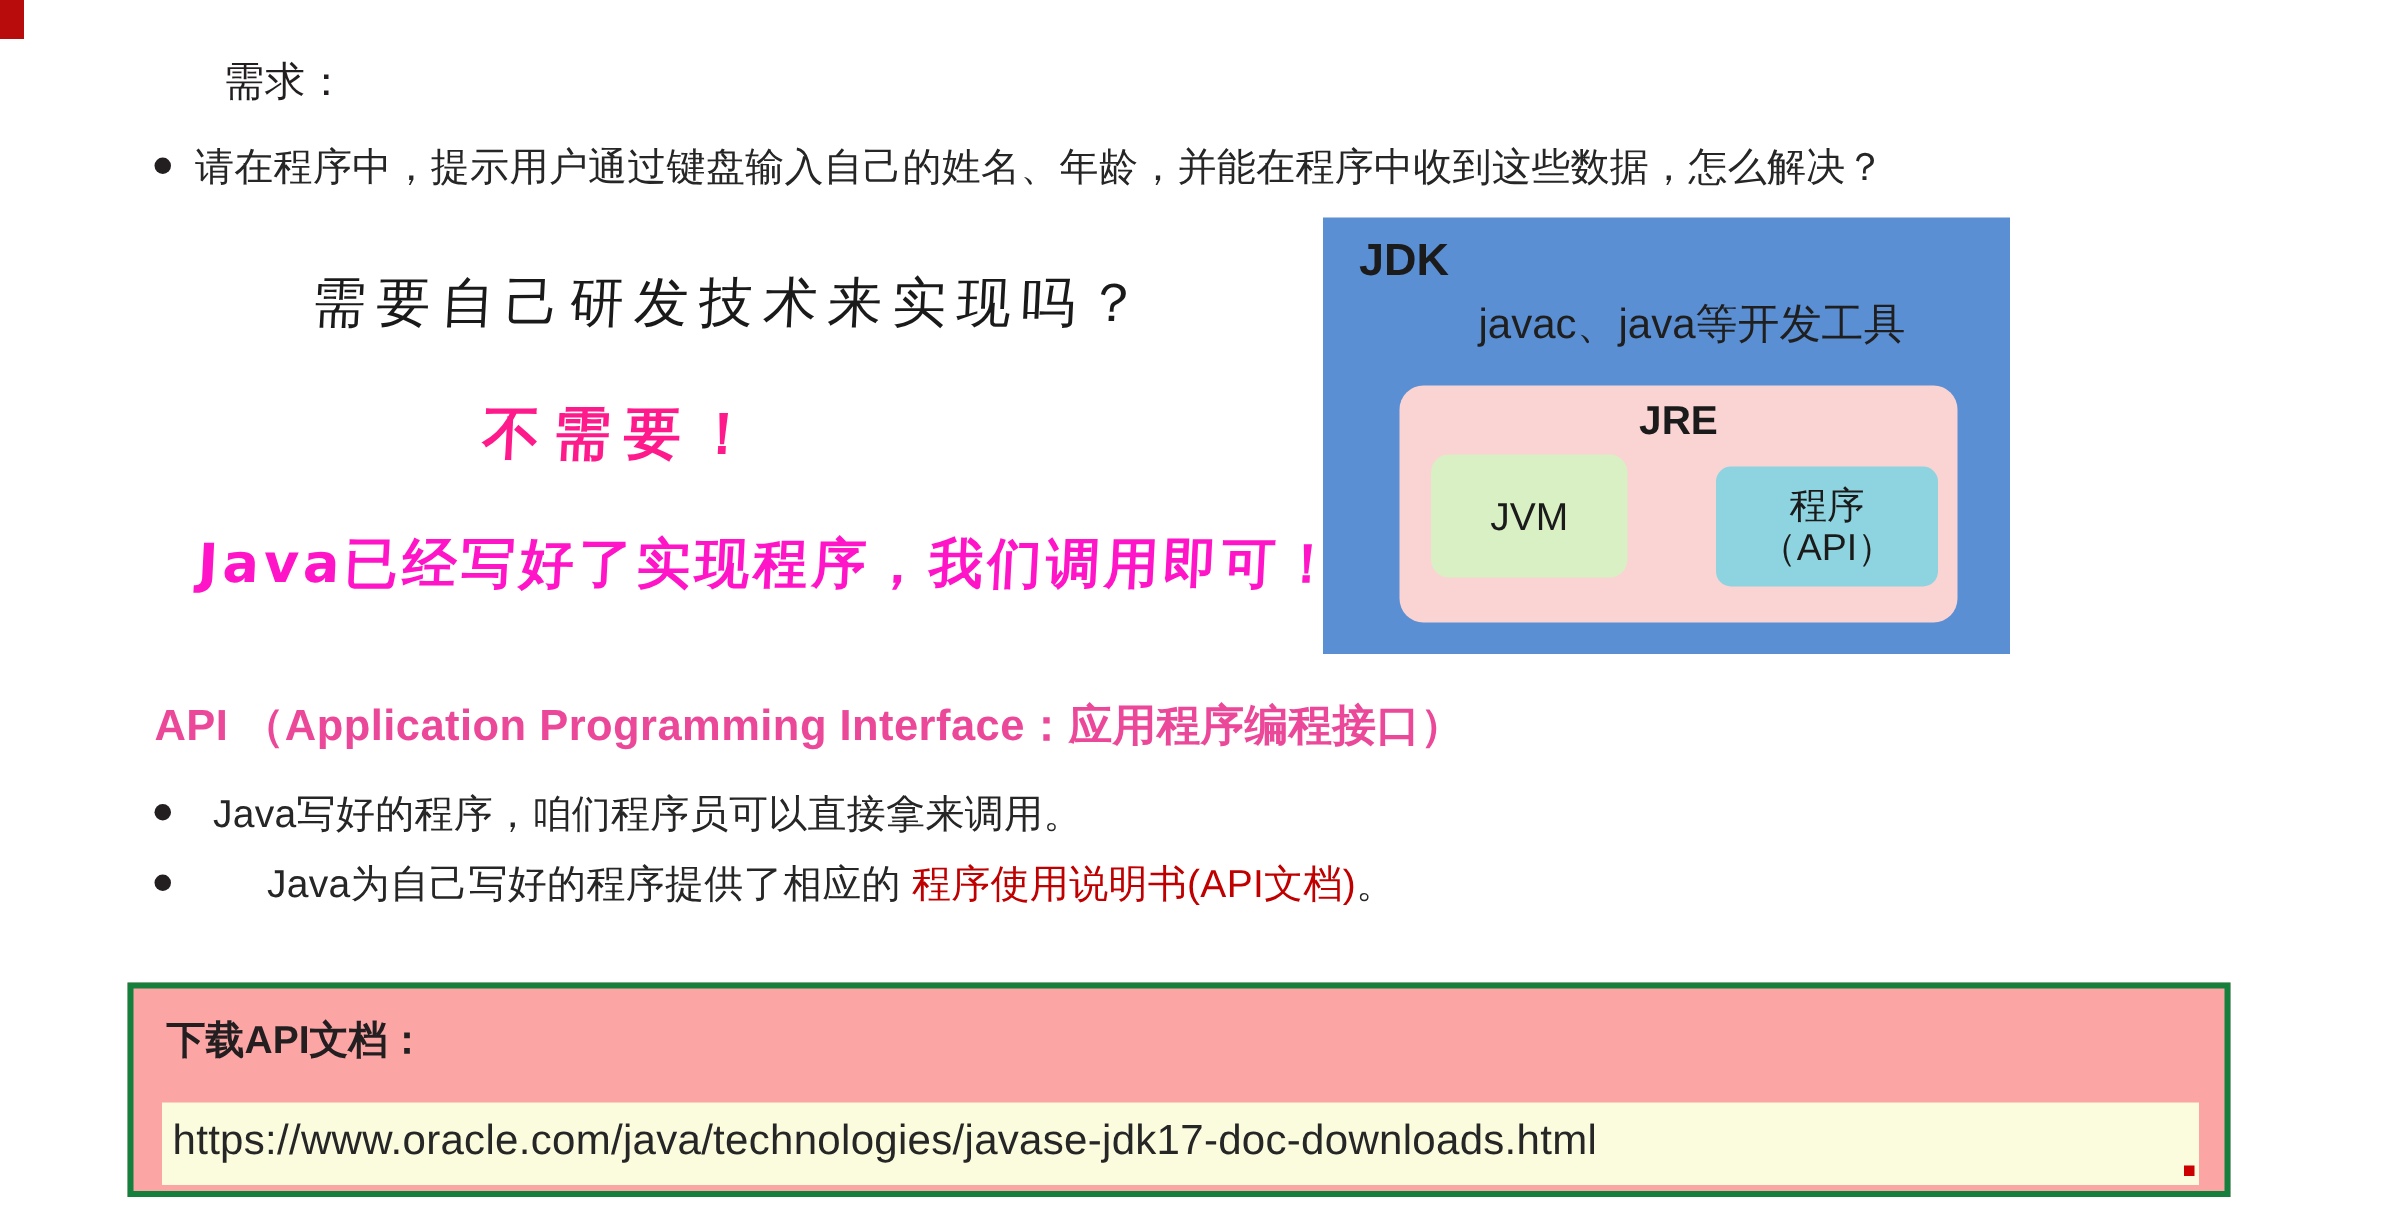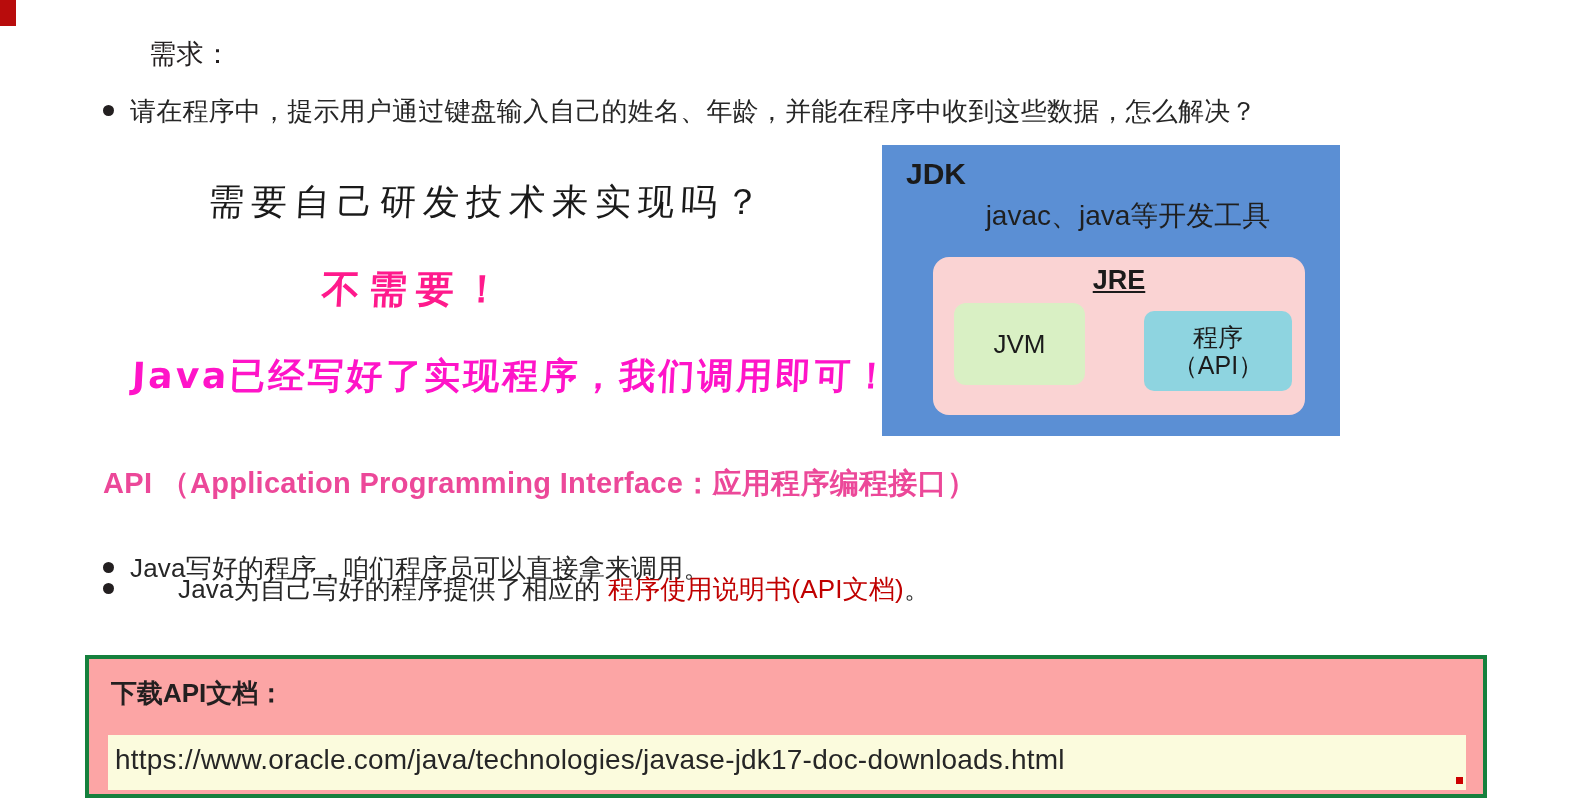--- a/index.html
+++ b/index.html
@@ -55,21 +55,21 @@
     top: -4px;
   }
   .bullet-text {
     font-size: 26px;
     color: #262626;
     white-space: nowrap;
     letter-spacing: 0.2px;
   }
 
   #req-bullet { left: 103px; top: 94px; }
-  #api-bullet-1 { left: 103px; top: 551px; }
+  #api-bullet-1 { left: 103px; top: 525px; gap: 12px; }
   #api-bullet-2 { left: 103px; top: 572px; gap: 48px; }
 
   .hl-red { color: #c00000; }
 
   
   .hand-line {
     position: absolute;
     font-family: "DejaVu Sans", sans-serif;
     white-space: nowrap;
     font-weight: 500;
@@ -139,21 +139,20 @@
   }
   .jre-title {
     position: absolute;
     left: 0;
     right: 0;
     top: 8px;
     text-align: center;
     font-size: 27px;
     font-weight: bold;
     color: #1b1b1b;
-    text-decoration: underline;
   }
   .jvm-box {
     position: absolute;
     left: 21px;
     top: 46px;
     width: 131px;
     height: 82px;
     background: #d9f0c4;
     border-radius: 12px;
     display: flex;

